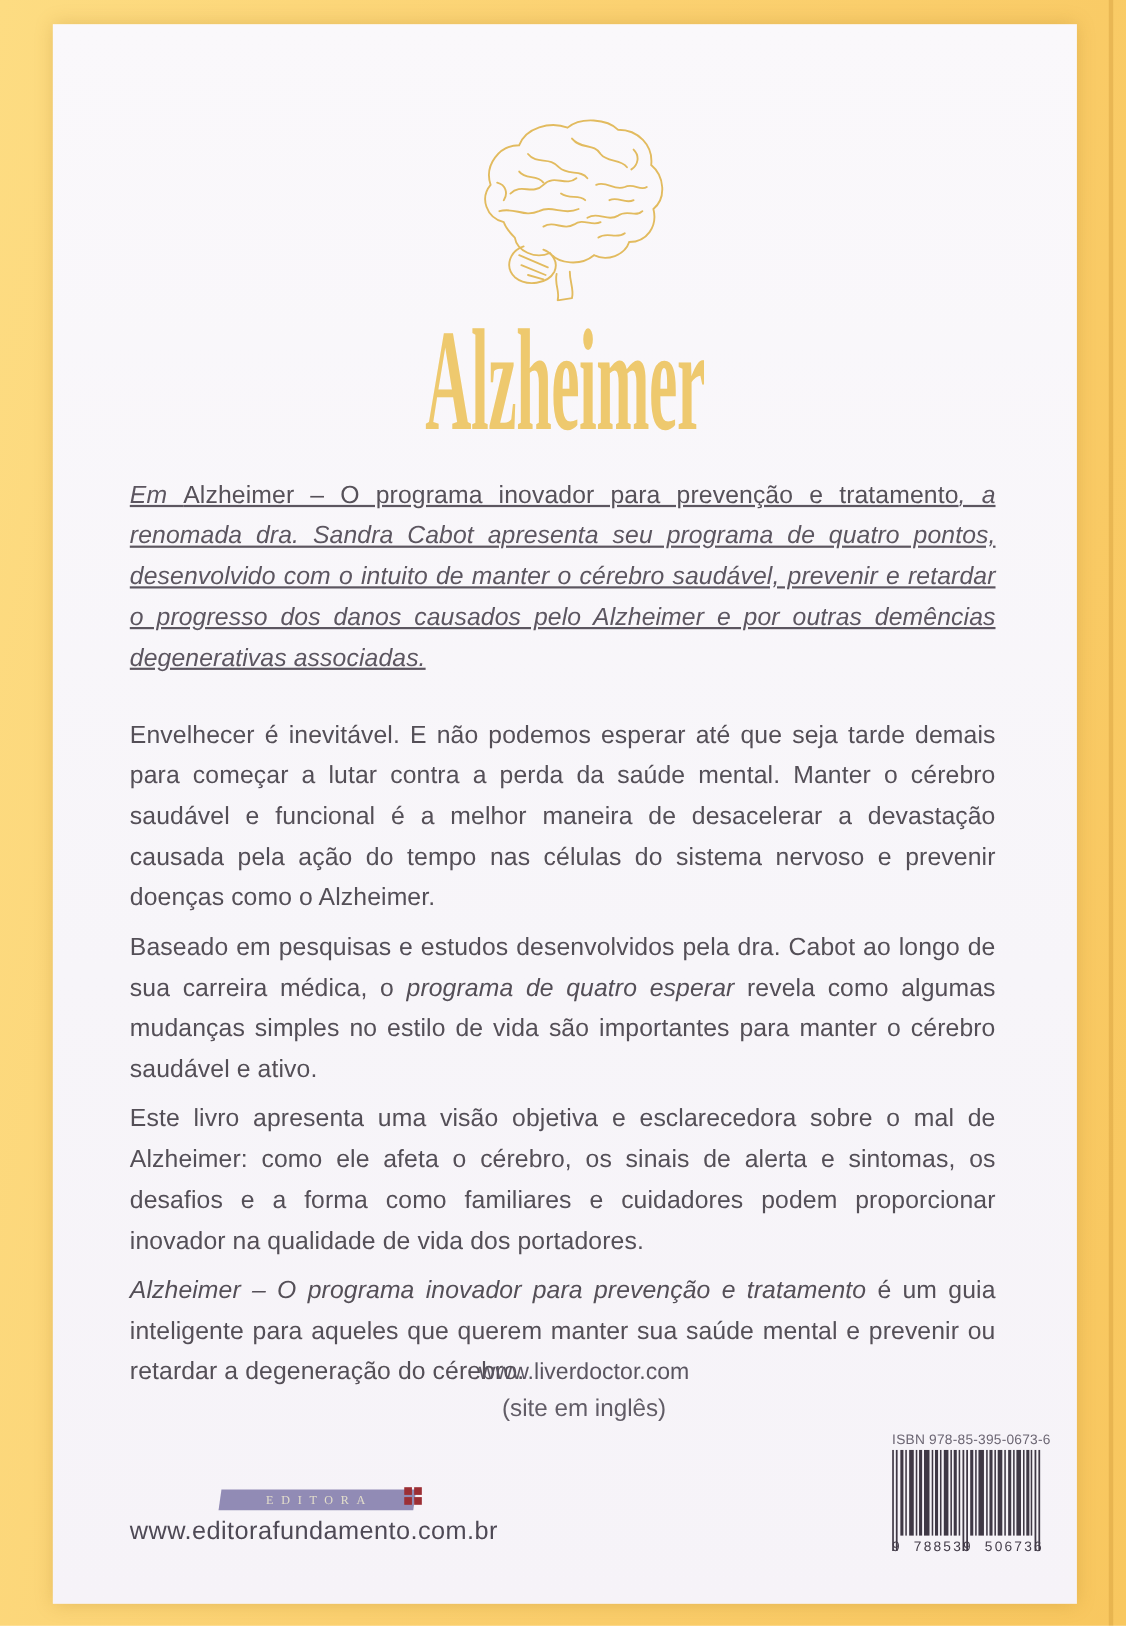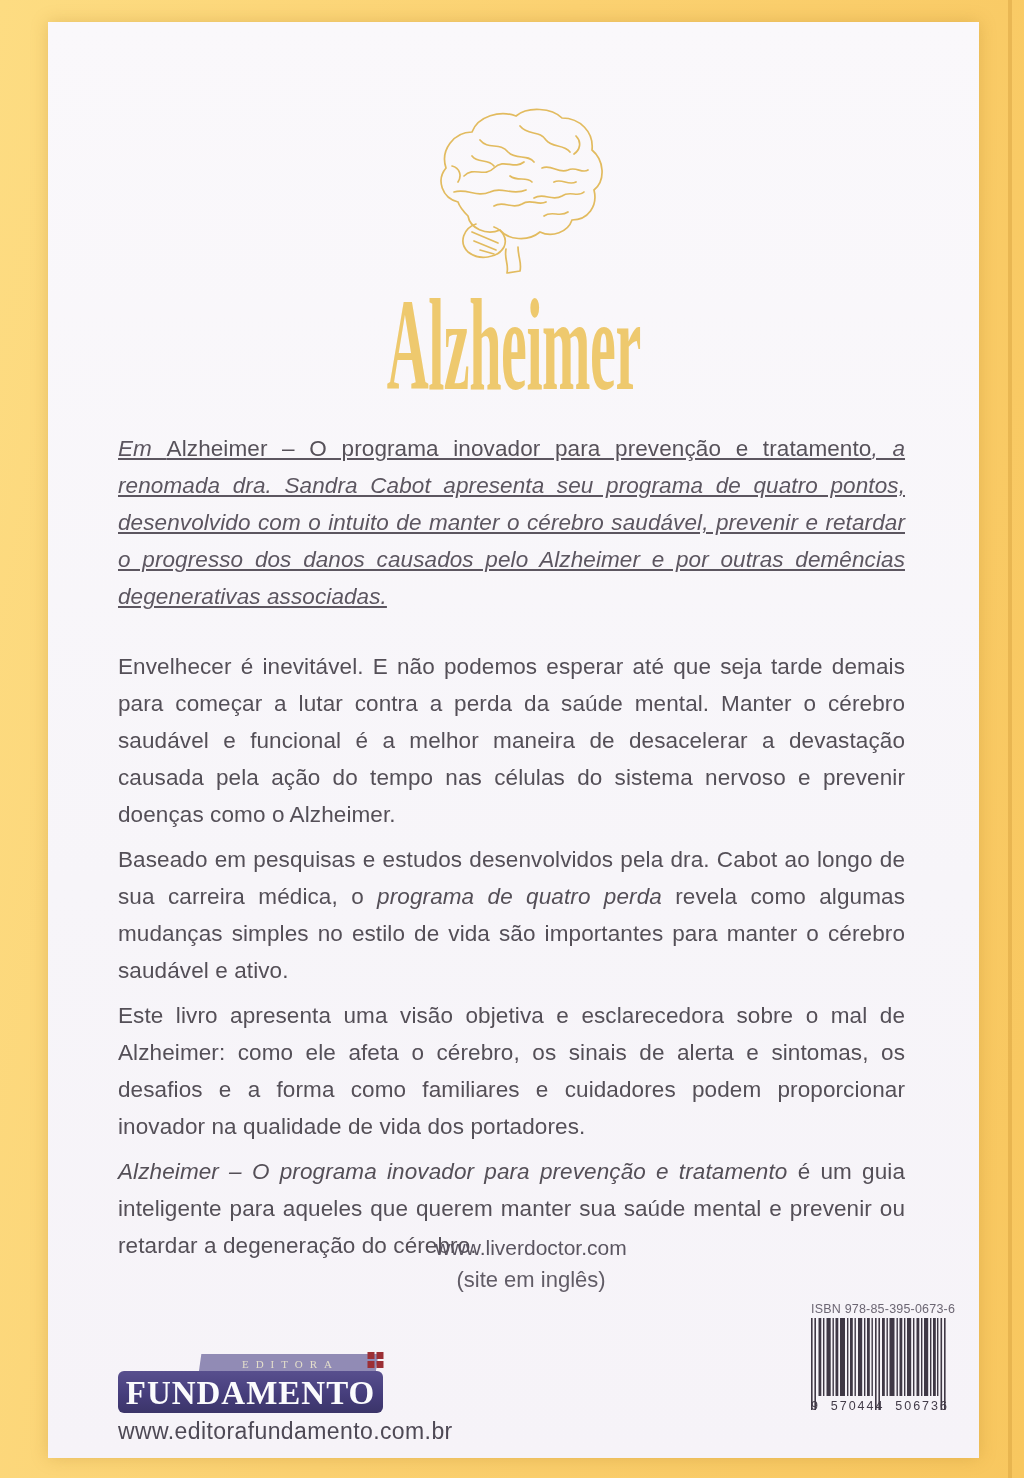--- a/index.html
+++ b/index.html
@@ -80,21 +80,21 @@
 
     <div class="title-wrap">
       <span class="title-inner">Alzheimer</span>
     </div>
 
     <div class="content">
       <p class="p-intro"><span>Em </span><span class="rm">Alzheimer – O programa inovador para prevenção e tratamento</span><span>, a renomada dra. Sandra Cabot apresenta seu programa de quatro pontos, desenvolvido com o intuito de manter o cérebro saudável, prevenir e retardar o progresso dos danos causados pelo Alzheimer e por outras demências degenerativas associadas.</span></p>
 
       <p class="pbody">Envelhecer é inevitável. E não podemos esperar até que seja tarde demais para começar a lutar contra a perda da saúde mental. Manter o cérebro saudável e funcional é a melhor maneira de desacelerar a devastação causada pela ação do tempo nas células do sistema nervoso e prevenir doenças como o Alzheimer.</p>
 
-      <p class="pbody"><span>Baseado em pesquisas e estudos desenvolvidos pela dra. Cabot ao longo de sua carreira médica, o </span><span class="it">programa de quatro perda</span><span> revela como algumas mudanças simples no estilo de vida são importantes para manter o cérebro saudável e ativo.</span></p>
+      <p class="pbody"><span>Baseado em pesquisas e estudos desenvolvidos pela dra. Cabot ao longo de sua carreira médica, o </span><span class="it">programa de quatro esperar</span><span> revela como algumas mudanças simples no estilo de vida são importantes para manter o cérebro saudável e ativo.</span></p>
 
       <p class="pbody">Este livro apresenta uma visão objetiva e esclarecedora sobre o mal de Alzheimer: como ele afeta o cérebro, os sinais de alerta e sintomas, os desafios e a forma como familiares e cuidadores podem proporcionar inovador na qualidade de vida dos portadores.</p>
 
       <p><span class="it">Alzheimer – O programa inovador para prevenção e tratamento</span><span> é um guia inteligente para aqueles que querem manter sua saúde mental e prevenir ou retardar a degeneração do cérebro.</span></p>
     </div>
 
     <div class="website">
       <div class="url">www.liverdoctor.com</div>
       <div class="note">(site em inglês)</div>
     </div>
@@ -131,35 +131,32 @@
           <rect x="110" y="0" width="1.4" height="78"></rect>
         <rect x="113" y="0" width="4.2" height="78"></rect>
           <rect x="119" y="0" width="1.4" height="78"></rect>
         <rect x="122" y="0" width="2.8" height="78"></rect>
           <rect x="126" y="0" width="1.4" height="78"></rect>
         <rect x="129.5" y="0" width="1.6" height="92"></rect>
           <rect x="133" y="0" width="1.6" height="92"></rect>
       </svg>
       <div class="isbn-digits">
         <span>9</span>
-        <span>570444</span>
+        <span>788539</span>
         <span>506736</span>
       </div>
     </div>
 
     <div class="publisher">
       <div class="ribbon">
         <span class="ribbon-label">EDITORA</span>
         <span class="squares">
           <span></span>
             <span></span>
             <span></span>
             <span></span>
         </span>
       </div>
-      <div class="pub-bar">
-        <span class="pub-name">FUNDAMENTO</span>
-      </div>
       <div class="pub-url">www.editorafundamento.com.br</div>
     </div>
 
   </div>
 </div>
 
 </body></html>

